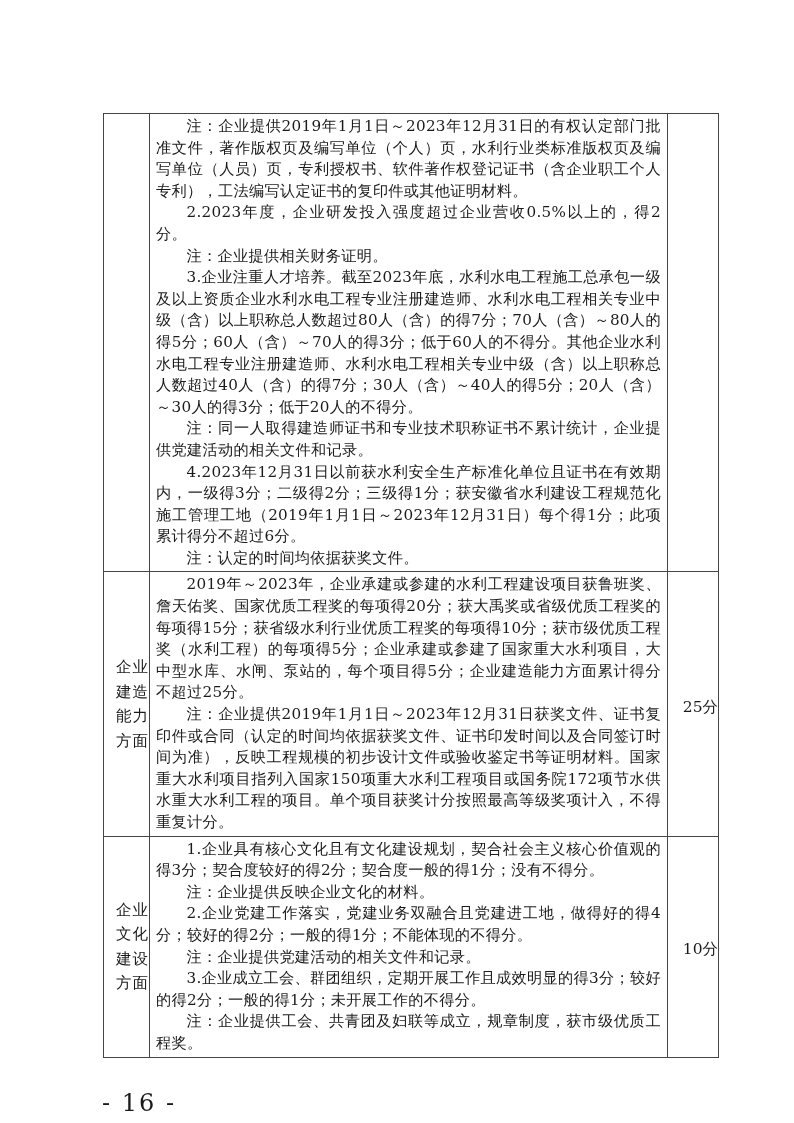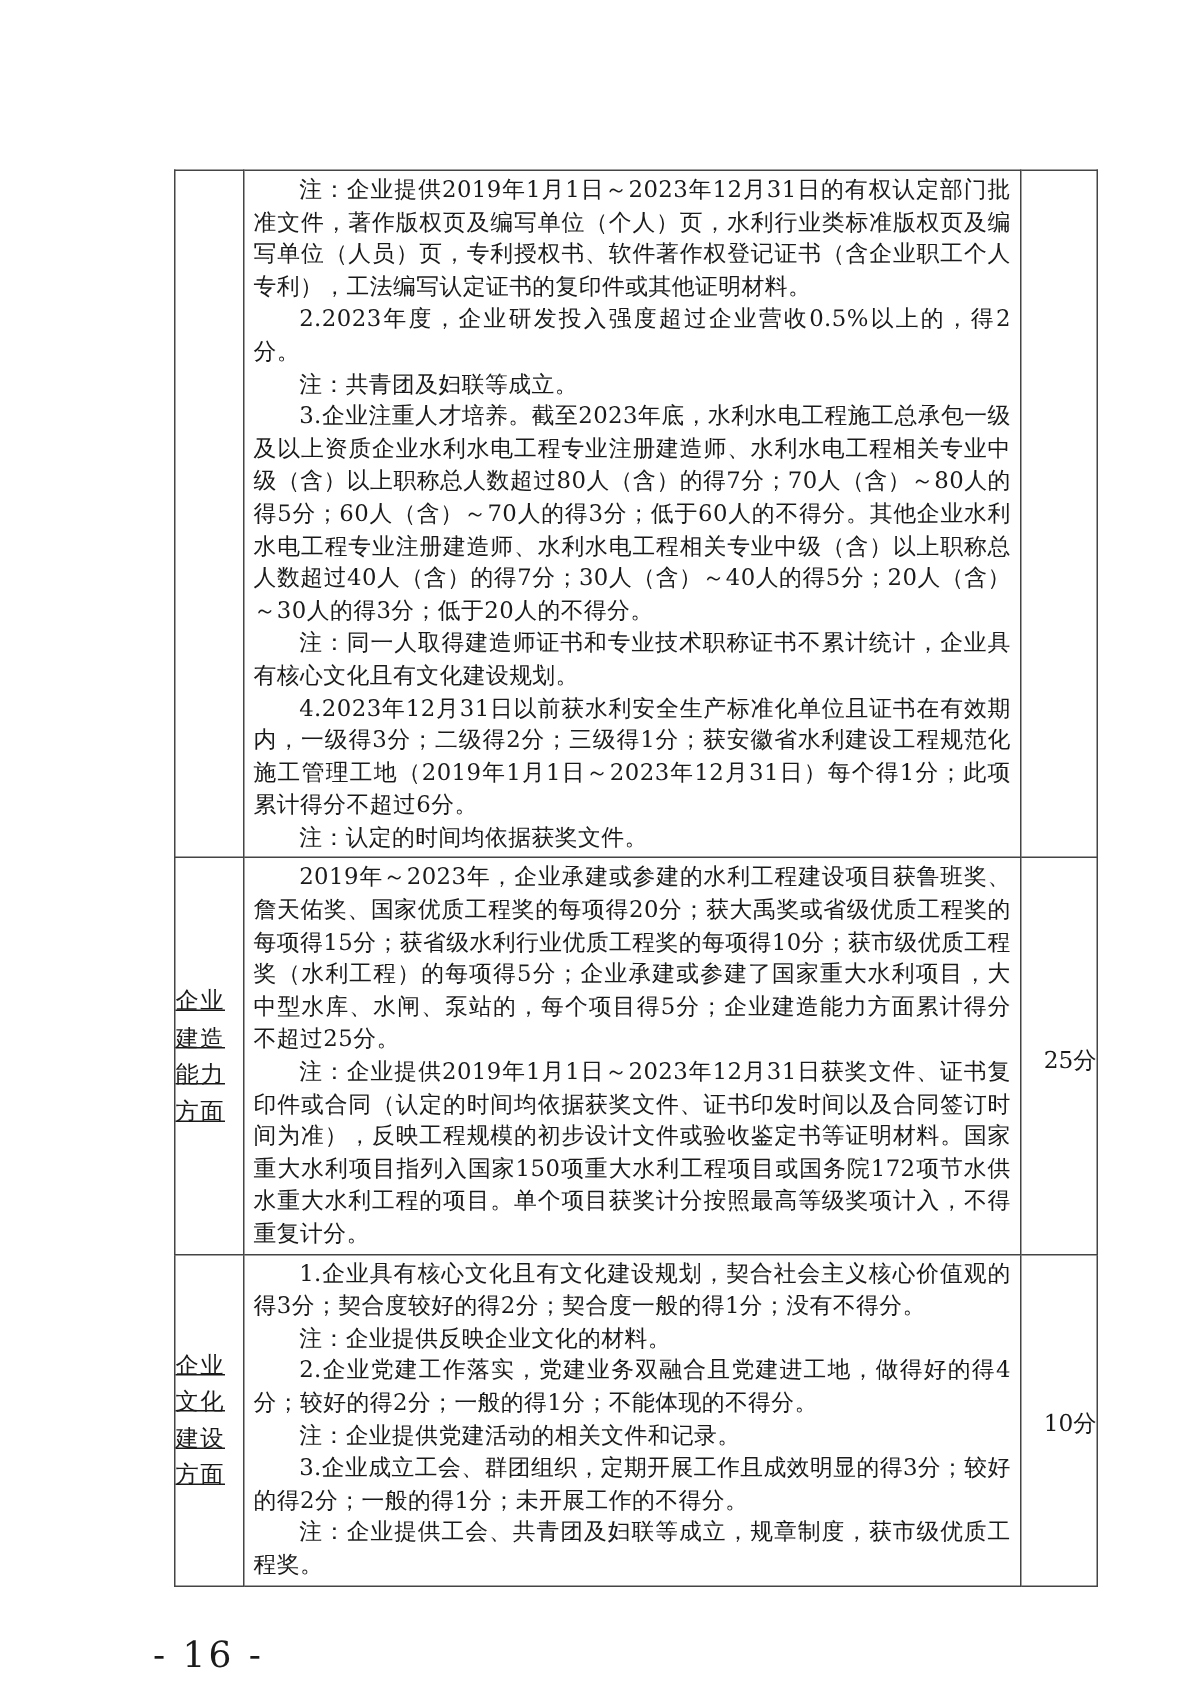--- a/index.html
+++ b/index.html
@@ -1,25 +1,25 @@
 <!DOCTYPE html>
 <html><head>
 <meta charset="utf-8">
 <style>
   html, body { margin:0; padding:0; background:#ffffff; }
   body { width:794px; height:1123px; position:relative; overflow:hidden;
          font-family:"DejaVu Serif","Liberation Serif",serif; color:#1a1a1a; }
-  .tbl { position:absolute; left:116px; top:113px; width:616px;
+  .tbl { position:absolute; left:103px; top:113px; width:616px;
          border-collapse:collapse; table-layout:fixed; }
   .tbl td { border:1.3px solid #444; vertical-align:top; padding:0; }
   .c1 { width:46px; }
   .c2 { width:517px; }
   .c3 { width:51px; }
-  .cat { vertical-align:middle !important; text-align:left; font-size:15.5px;
-         line-height:24.5px; letter-spacing:1px;text-decoration:underline; }
+  .cat { vertical-align:middle !important; text-align:right; font-size:15.5px;
+         line-height:24.5px; letter-spacing:1px; }
   .cat span { display:block; }
   .score { text-align:right; font-size:15.5px; padding-top:6px !important; }
   .score.mid { vertical-align:middle !important; }
   .content { padding:2px 6px 2px 6px !important; }
   .p { font-size:15.2px; line-height:21.6px; text-align:justify; margin:0;
        text-indent:2em; letter-spacing:0.3px; }
   .pagenum { position:absolute; left:102px; top:1089px; font-size:24px;
              letter-spacing:2px; font-family:"DejaVu Serif","Liberation Serif",serif; }
 </style>
 </head>
@@ -30,23 +30,23 @@
       <col class="c1">
       <col class="c2">
       <col class="c3">
     </colgroup>
   <tbody>
       <tr style="height:428px;">
     <td class="cat"></td>
     <td class="content">
       <p class="p">注：企业提供2019年1月1日～2023年12月31日的有权认定部门批准文件，著作版权页及编写单位（个人）页，水利行业类标准版权页及编写单位（人员）页，专利授权书、软件著作权登记证书（含企业职工个人专利），工法编写认定证书的复印件或其他证明材料。</p>
       <p class="p">2.2023年度，企业研发投入强度超过企业营收0.5%以上的，得2分。</p>
-      <p class="p">注：共青团及妇联等成立。</p>
+      <p class="p">注：企业提供相关财务证明。</p>
       <p class="p">3.企业注重人才培养。截至2023年底，水利水电工程施工总承包一级及以上资质企业水利水电工程专业注册建造师、水利水电工程相关专业中级（含）以上职称总人数超过80人（含）的得7分；70人（含）～80人的得5分；60人（含）～70人的得3分；低于60人的不得分。其他企业水利水电工程专业注册建造师、水利水电工程相关专业中级（含）以上职称总人数超过40人（含）的得7分；30人（含）～40人的得5分；20人（含）～30人的得3分；低于20人的不得分。</p>
-      <p class="p">注：同一人取得建造师证书和专业技术职称证书不累计统计，企业具有核心文化且有文化建设规划。</p>
+      <p class="p">注：同一人取得建造师证书和专业技术职称证书不累计统计，企业提供党建活动的相关文件和记录。</p>
       <p class="p">4.2023年12月31日以前获水利安全生产标准化单位且证书在有效期内，一级得3分；二级得2分；三级得1分；获安徽省水利建设工程规范化施工管理工地（2019年1月1日～2023年12月31日）每个得1分；此项累计得分不超过6分。</p>
       <p class="p">注：认定的时间均依据获奖文件。</p>
     </td>
     <td class="score"></td>
   </tr>
   <tr style="height:257px;">
     <td class="cat">
       <span>企业</span>
       <span>建造</span>
       <span>能力</span>

